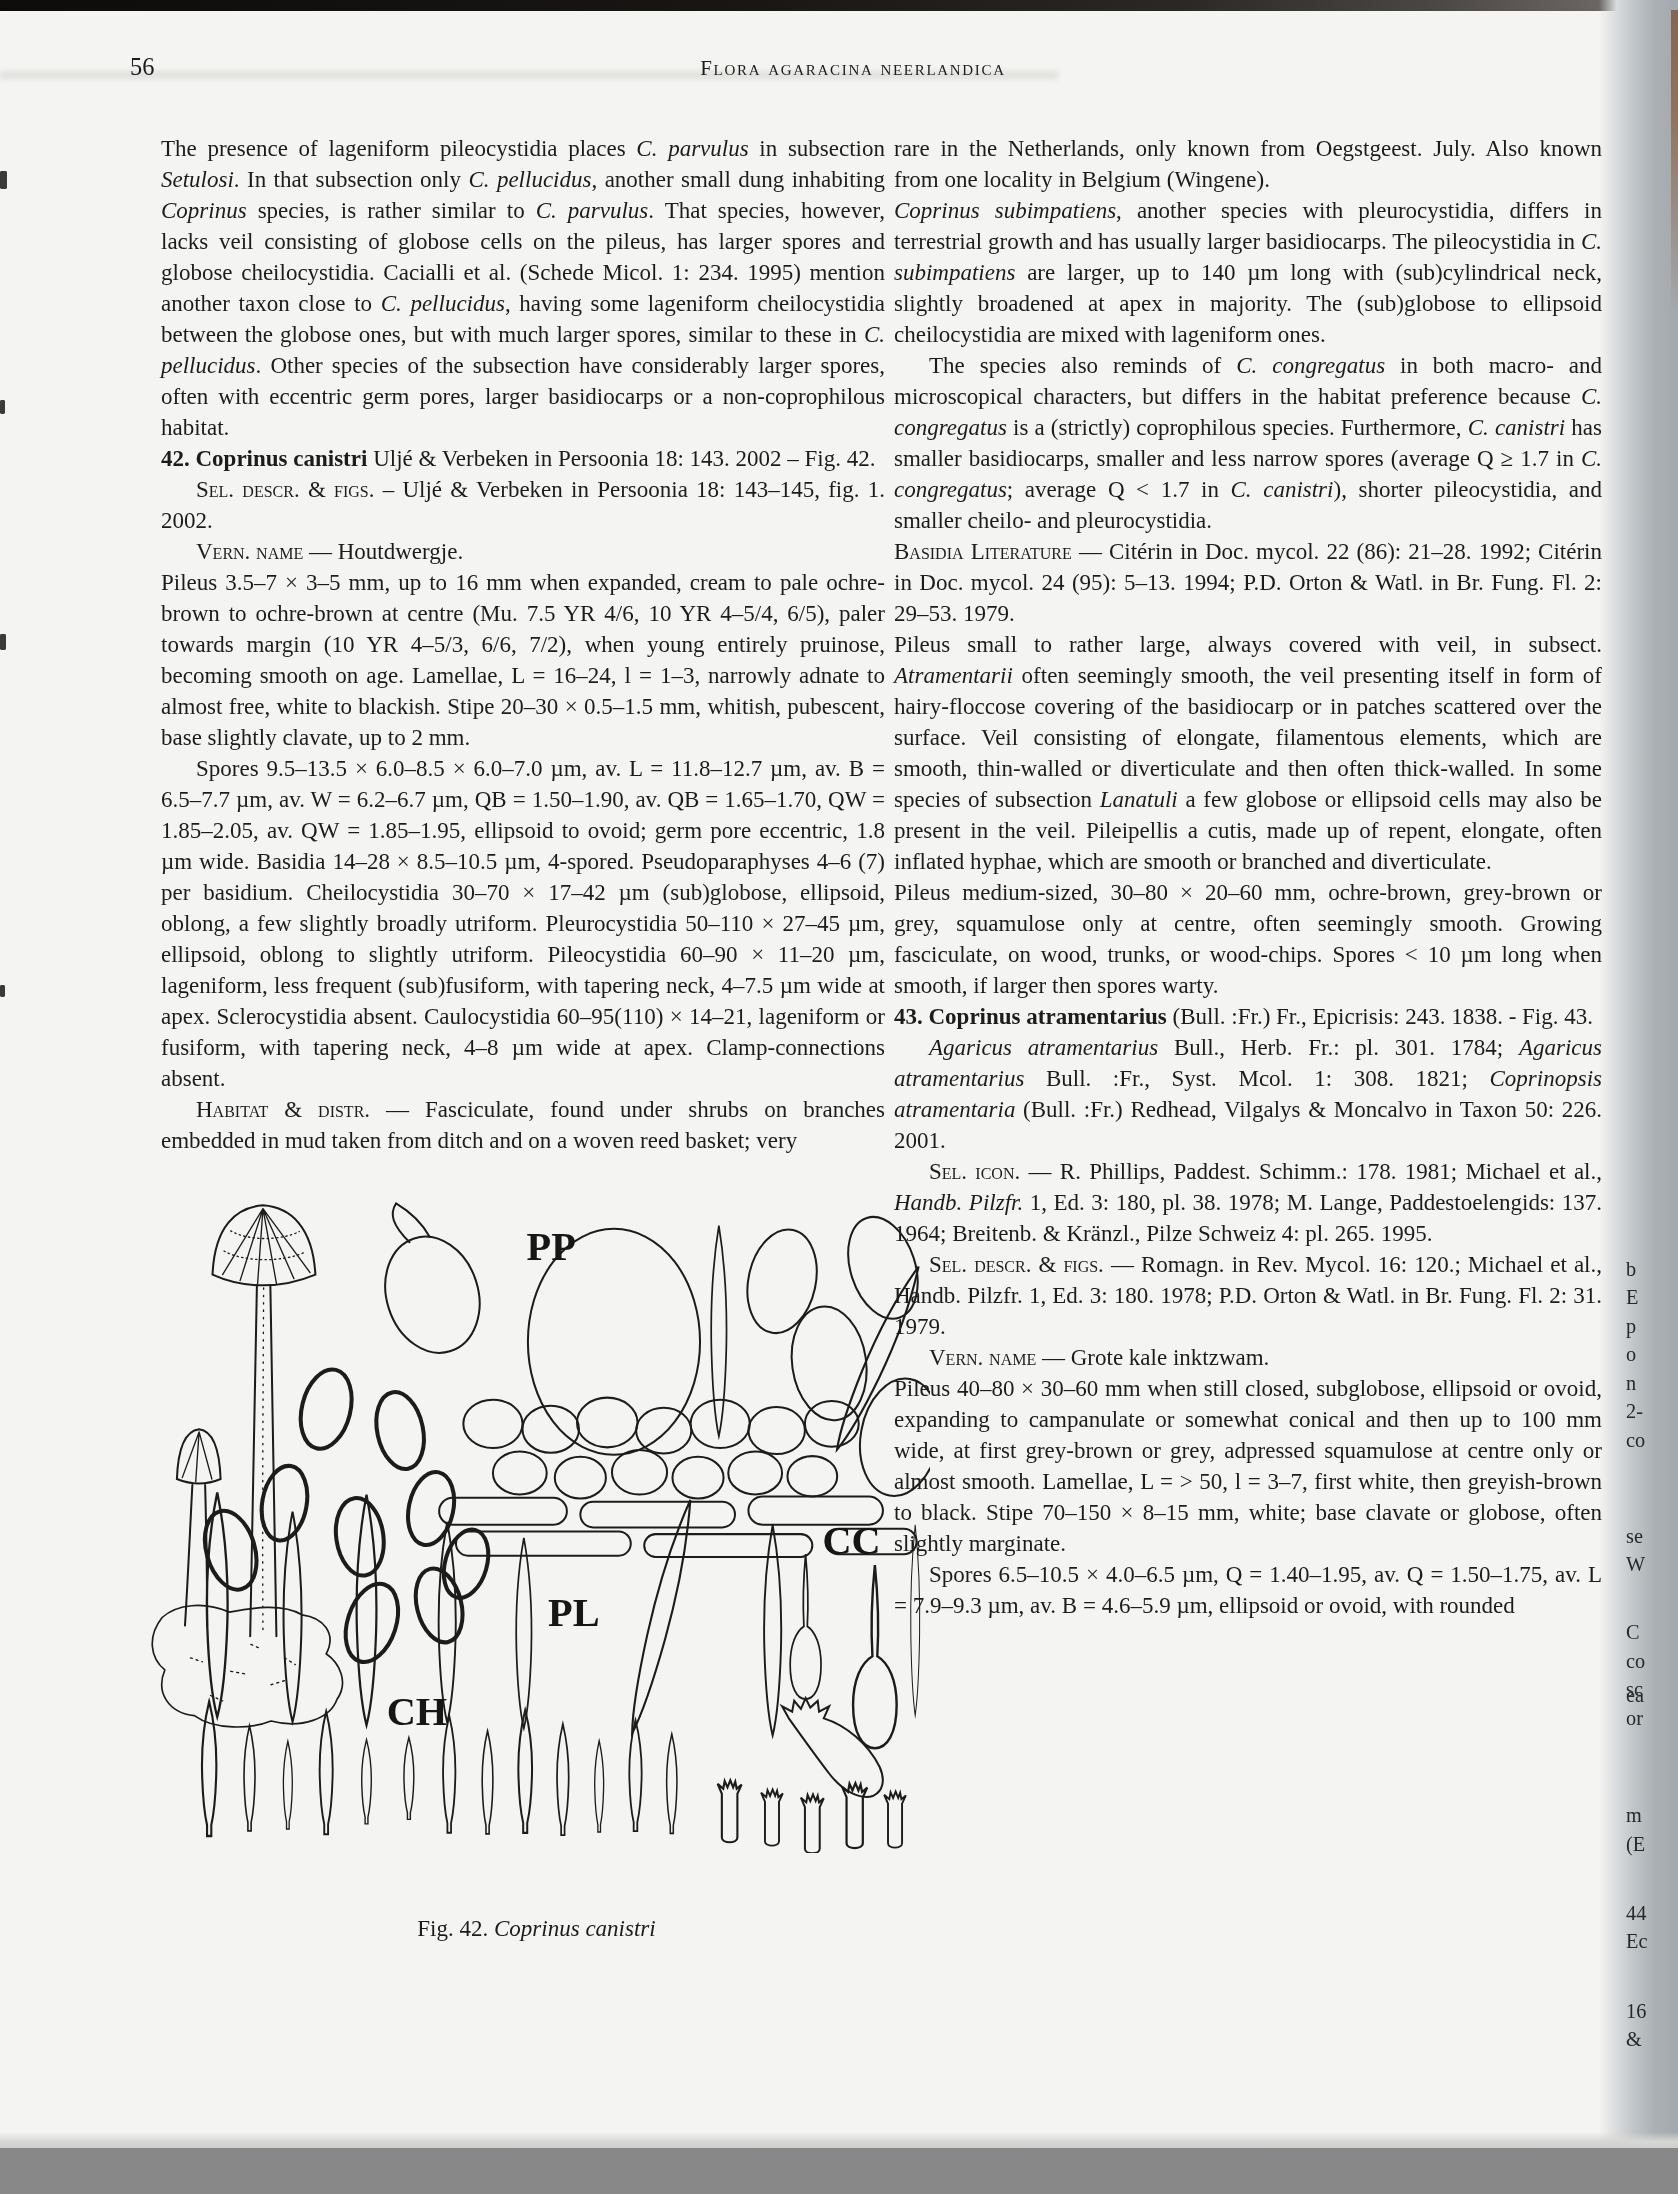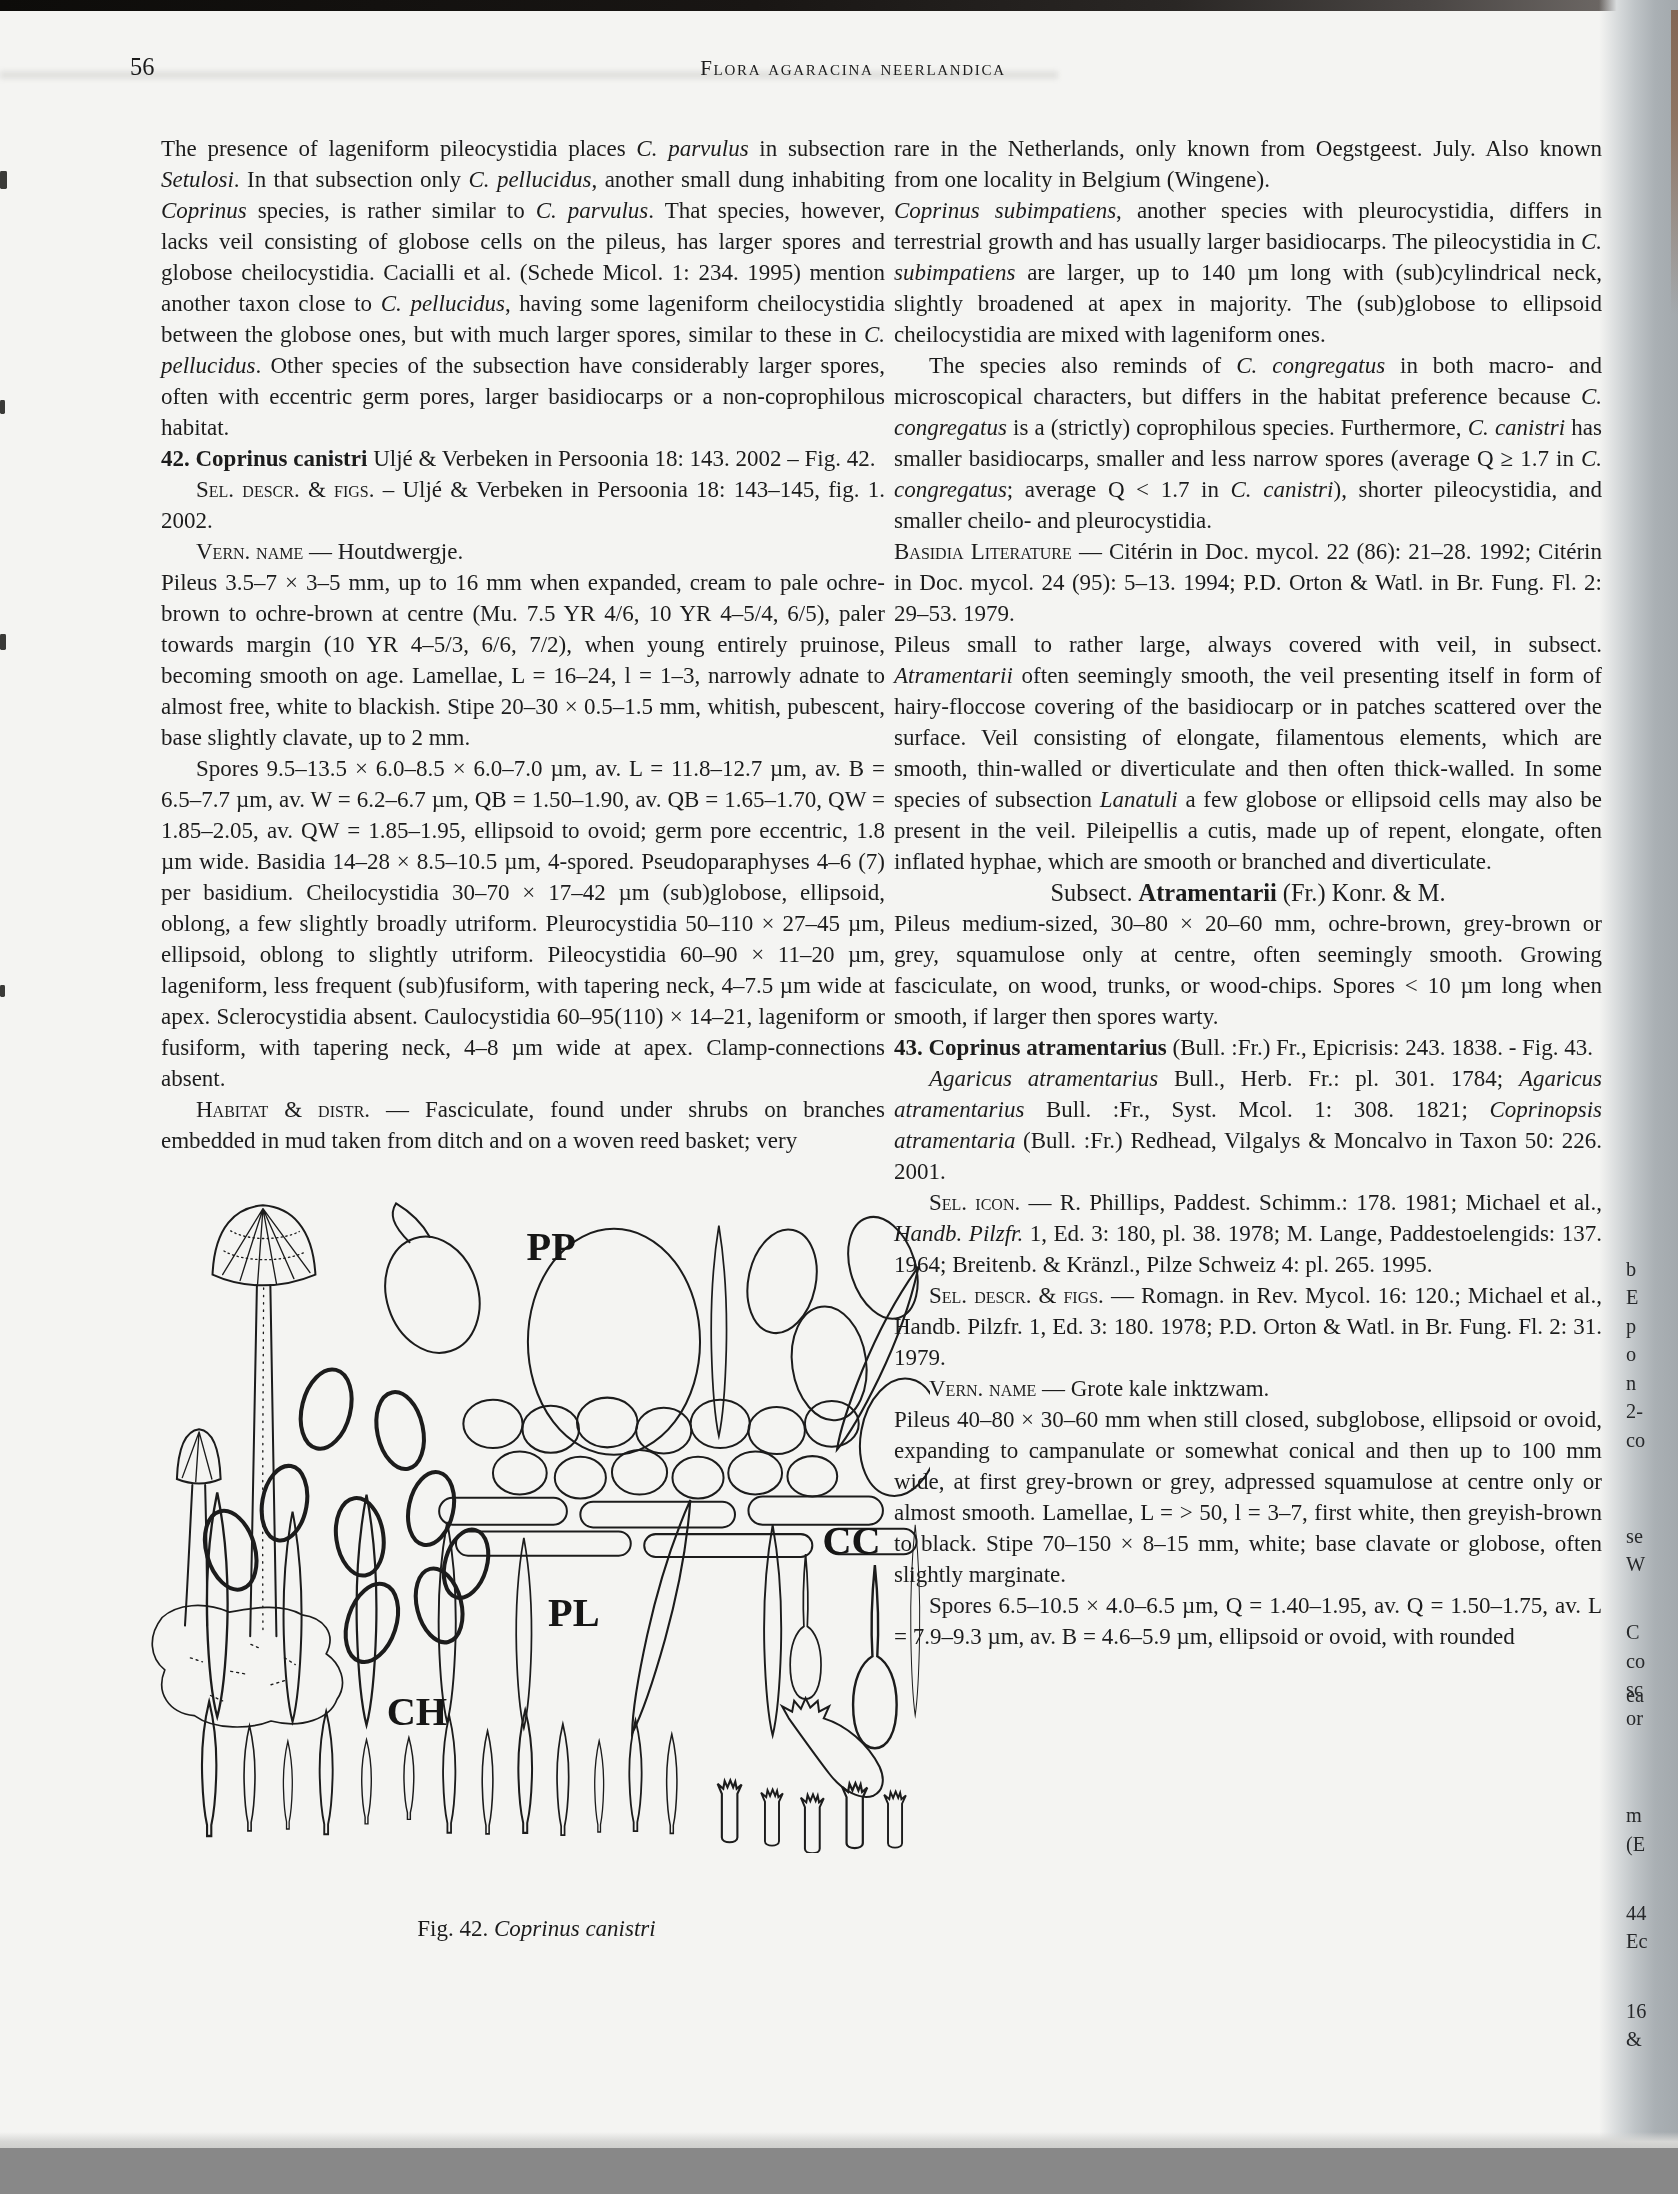--- a/index.html
+++ b/index.html
@@ -192,21 +192,20 @@
     </div>
   </div>
 
   <div id="colR" class="col">
     <div id="colR-blocks">
         <p class="blk body"><span>rare in the Netherlands, only known from Oegstgeest. July. Also known from one locality in Belgium (Wingene).</span></p>
         <p class="blk body mt"><span class="i">Coprinus subimpatiens</span><span>, another species with pleurocystidia, differs in terrestrial growth and has usually larger basidiocarps. The pileocystidia in </span><span class="i">C. subimpatiens</span><span> are larger, up to 140 µm long with (sub)cylindrical neck, slightly broadened at apex in majority. The (sub)globose to ellipsoid cheilocystidia are mixed with lageniform ones.</span></p>
         <p class="blk indent"><span>The species also reminds of </span><span class="i">C. congregatus</span><span> in both macro- and microscopical characters, but differs in the habitat preference because </span><span class="i">C. congregatus</span><span> is a (strictly) coprophilous species. Furthermore, </span><span class="i">C. canistri</span><span> has smaller basidiocarps, smaller and less narrow spores (average Q ≥ 1.7 in </span><span class="i">C. congregatus</span><span>; average Q &lt; 1.7 in </span><span class="i">C. canistri</span><span>), shorter pileocystidia, and smaller cheilo- and pleurocystidia.</span></p>
         <p class="blk body"><span class="sc">Basidia Literature</span><span> — Citérin in Doc. mycol. 22 (86): 21–28. 1992; Citérin in Doc. mycol. 24 (95): 5–13. 1994; P.D. Orton &amp; Watl. in Br. Fung. Fl. 2: 29–53. 1979.</span></p>
         <p class="blk body mt"><span>Pileus small to rather large, always covered with veil, in subsect. </span><span class="i">Atramentarii</span><span> often seemingly smooth, the veil presenting itself in form of hairy-floccose covering of the basidiocarp or in patches scattered over the surface. Veil consisting of elongate, filamentous elements, which are smooth, thin-walled or diverticulate and then often thick-walled. In some species of subsection </span><span class="i">Lanatuli</span><span> a few globose or ellipsoid cells may also be present in the veil. Pileipellis a cutis, made up of repent, elongate, often inflated hyphae, which are smooth or branched and diverticulate.</span></p>
-        <p class="blk center h2"><span>Subsect. </span><span class="b">Atramentarii</span><span> (Fr.) Konr. &amp; M.</span></p>
         <p class="blk body"><span>Pileus medium-sized, 30–80 × 20–60 mm, ochre-brown, grey-brown or grey, squamulose only at centre, often seemingly smooth. Growing fasciculate, on wood, trunks, or wood-chips. Spores &lt; 10 µm long when smooth, if larger then spores warty.</span></p>
         <p class="blk body mt"><span class="b">43. Coprinus atramentarius</span><span> (Bull. :Fr.) Fr., Epicrisis: 243. 1838. - Fig. 43.</span></p>
         <p class="blk indent"><span class="i">Agaricus atramentarius</span><span> Bull., Herb. Fr.: pl. 301. 1784; </span><span class="i">Agaricus atramentarius</span><span> Bull. :Fr., Syst. Mcol. 1: 308. 1821; </span><span class="i">Coprinopsis atramentaria</span><span> (Bull. :Fr.) Redhead, Vilgalys &amp; Moncalvo in Taxon 50: 226. 2001.</span></p>
         <p class="blk indent"><span class="sc">Sel. icon.</span><span> — R. Phillips, Paddest. Schimm.: 178. 1981; Michael et al., </span><span class="i">Handb. Pilzfr.</span><span> 1, Ed. 3: 180, pl. 38. 1978; M. Lange, Paddestoelengids: 137. 1964; Breitenb. &amp; Kränzl., Pilze Schweiz 4: pl. 265. 1995.</span></p>
         <p class="blk indent"><span class="sc">Sel. descr. &amp; figs.</span><span> — Romagn. in Rev. Mycol. 16: 120.; Michael et al., Handb. Pilzfr. 1, Ed. 3: 180. 1978; P.D. Orton &amp; Watl. in Br. Fung. Fl. 2: 31. 1979.</span></p>
         <p class="blk indent"><span class="sc">Vern. name</span><span> — Grote kale inktzwam.</span></p>
         <p class="blk body mt"><span>Pileus 40–80 × 30–60 mm when still closed, subglobose, ellipsoid or ovoid, expanding to campanulate or somewhat conical and then up to 100 mm wide, at first grey-brown or grey, adpressed squamulose at centre only or almost smooth. Lamellae, L = &gt; 50, l = 3–7, first white, then greyish-brown to black. Stipe 70–150 × 8–15 mm, white; base clavate or globose, often slightly marginate.</span></p>
         <p class="blk indent"><span>Spores 6.5–10.5 × 4.0–6.5 µm, Q = 1.40–1.95, av. Q = 1.50–1.75, av. L = 7.9–9.3 µm, av. B = 4.6–5.9 µm, ellipsoid or ovoid, with rounded</span></p>
       </div>
   </div>

